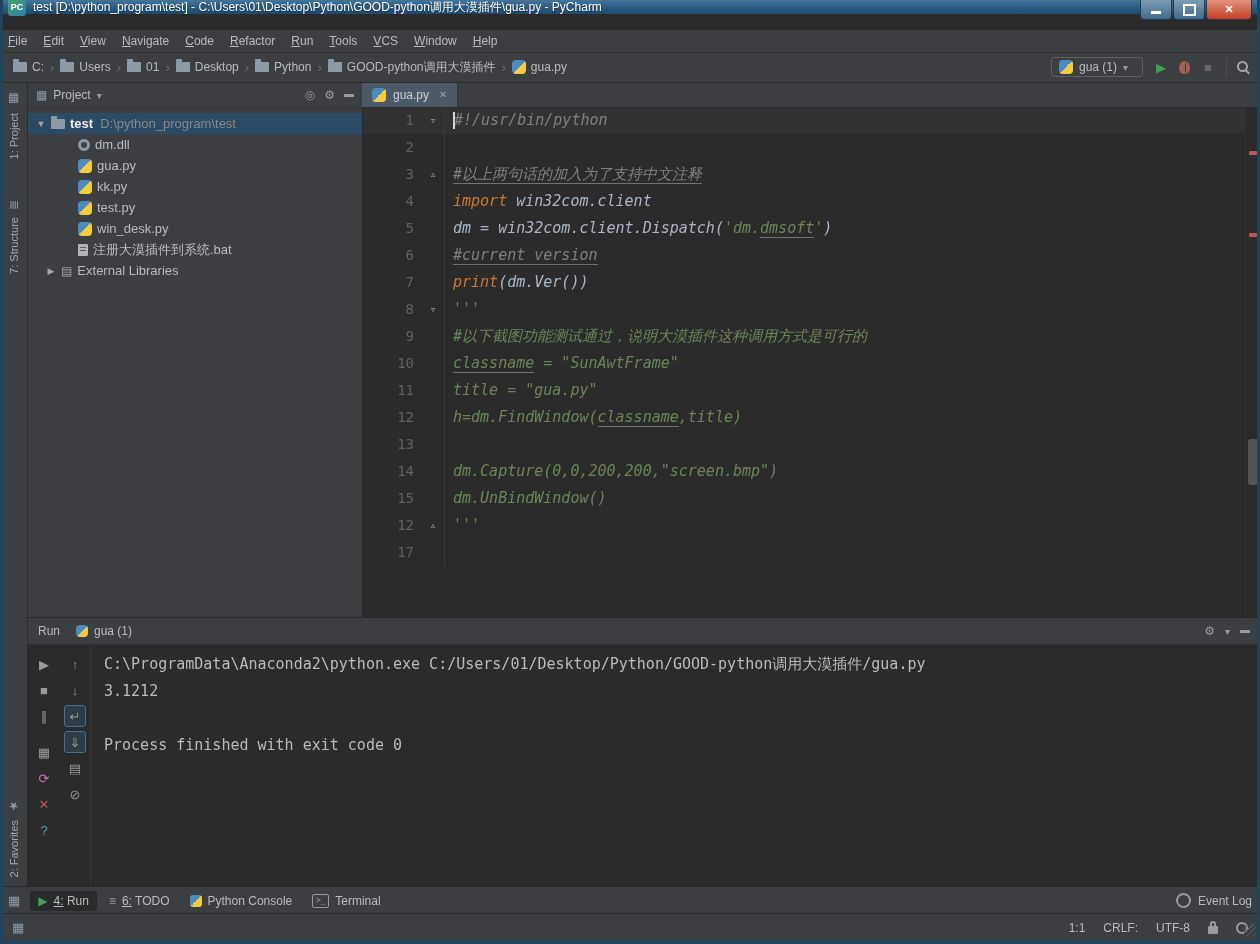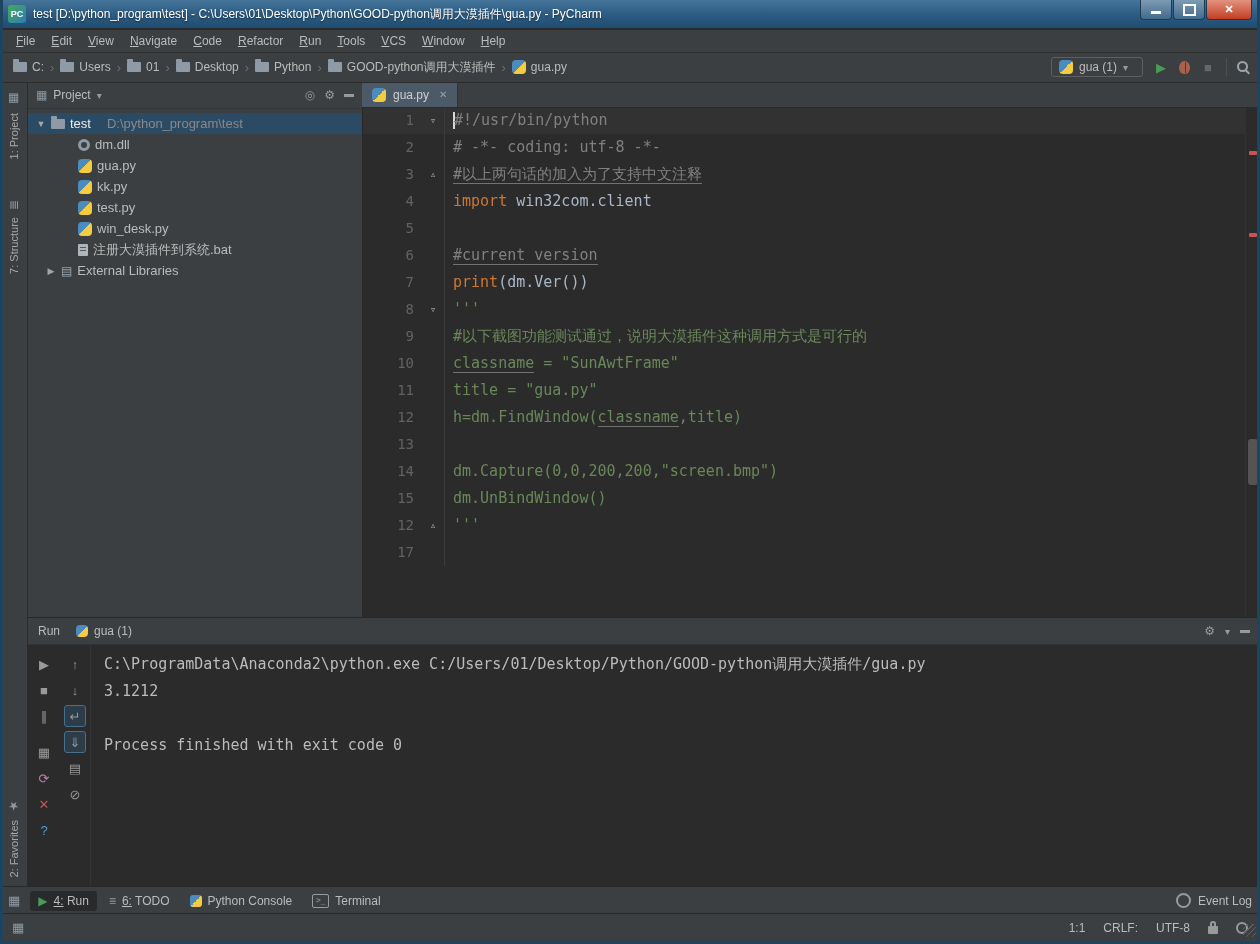--- a/index.html
+++ b/index.html
@@ -4,39 +4,39 @@
 <style>
   html,body{margin:0;padding:0;}
   body{
     width:1260px;height:944px;position:relative;overflow:hidden;
     background:#2B2B2B;color:#BBBBBB;
     font-family:"Liberation Sans",sans-serif;font-size:12px;
   }
   .frame{position:absolute;inset:0;border-left:3px solid #1E4560;border-right:3px solid #1E4560;border-bottom:3px solid #1E4560;pointer-events:none;z-index:50;}
 
   
-  .titlebar{position:absolute;left:0;top:0;right:0;height:28px;
+  .titlebar{position:absolute;left:0;top:0;right:0;height:14px;
     background:linear-gradient(180deg,#46759A 0%,#2F5F86 45%,#1F4C70 100%);
     display:flex;align-items:center;padding:0 8px;color:#FFFFFF;z-index:10;}
   .app-icon{width:18px;height:18px;border-radius:3px;margin-right:7px;flex:none;
     background:linear-gradient(135deg,#46A85C 0%,#2E7CB5 100%);
     color:#fff;font-size:9px;font-weight:bold;display:flex;align-items:center;justify-content:center;}
   .title{font-size:12px;text-shadow:0 1px 2px rgba(0,0,0,.55);white-space:nowrap;}
   .win-controls{position:absolute;right:8px;top:0;display:flex;}
   .wbtn{width:30px;height:19px;margin-left:1px;display:flex;align-items:center;justify-content:center;
     background:linear-gradient(#7D9BB3,#426A8C);border:1px solid #1C3A52;border-top:none;
     border-radius:0 0 4px 4px;cursor:pointer;}
   .wbtn.close{width:44px;background:linear-gradient(#E2937E,#C33D24);}
   .g-min{width:10px;height:3px;background:#fff;margin-top:6px;}
   .g-max{width:9px;height:8px;border:2px solid #fff;}
   .g-close{color:#fff;font-size:11px;font-weight:bold;}
 
   
   .menubar{position:absolute;top:30px;left:0;right:0;height:22px;background:#3C3F41;
-    border-bottom:1px solid #303030;display:flex;align-items:center;padding-left:8px;z-index:9;}
+    border-bottom:1px solid #303030;display:flex;align-items:center;z-index:9;}
   .menu-item{display:inline-block;padding:2px 8px;color:#BBBBBB;cursor:default;}
   .mn::first-letter{text-decoration:underline;}
 
   
   .navbar{position:absolute;top:52px;left:0;right:0;height:30px;background:#3C3F41;
     border-bottom:1px solid #2B2B2B;display:flex;align-items:center;padding:0 10px;z-index:8;}
   .crumbs{display:flex;align-items:center;flex:1;min-width:0;}
   .crumb{display:flex;align-items:center;gap:5px;padding:2px 3px;cursor:pointer;white-space:nowrap;}
   .chev{color:#6E6E6E;margin:0 3px;font-size:13px;}
   .folder-icon{width:14px;height:10px;background:#8E9BA6;border-radius:1px;position:relative;display:inline-block;flex:none;}
@@ -69,42 +69,42 @@
     border-right:1px solid #282828;z-index:6;}
   .pp-header{height:26px;display:flex;align-items:center;gap:6px;padding:0 8px;border-bottom:1px solid #353535;}
   .pp-tools{margin-left:auto;display:flex;align-items:center;gap:9px;color:#9A9A9A;font-size:12px;}
   .hide-bar{width:10px;height:3px;background:#9A9A9A;display:inline-block;cursor:pointer;}
   .tree{padding-top:4px;font-size:13px;}
   .tree-row{height:21px;display:flex;align-items:center;gap:5px;padding-left:8px;cursor:pointer;white-space:nowrap;}
   .tree-row.selected{background:#2B4A64;}
   .tree-row.child{padding-left:50px;align-items:center;}
   .tree-row.libs{padding-left:18px;}
   .tw-arrow{color:#A6A6A6;font-size:9px;width:10px;flex:none;text-align:center;}
-  .root-label{color:#ECECEC;font-weight:normal;}
-  .root-path{color:#8A8A8A;margin-left:11px;}
+  .root-label{color:#ECECEC;font-weight:bold;}
+  .root-path{color:#8A8A8A;margin-left:2px;}
   .dll-icon{width:12px;height:12px;border:3px solid #8E9BA6;border-radius:50%;box-sizing:border-box;display:inline-block;flex:none;}
   .bat-icon{width:10px;height:12px;background:#AEB6BC;border-radius:1px;position:relative;display:inline-block;flex:none;}
   .bat-icon::before{content:'';position:absolute;left:2px;right:2px;top:3px;height:1px;background:#54585C;box-shadow:0 3px 0 #54585C;}
   .lib-icon{color:#9AA7B0;font-size:12px;}
 
   
   .tabbar{position:absolute;left:362px;top:82px;right:0;height:25px;background:#3C3F41;
     border-bottom:1px solid #2B2B2B;display:flex;align-items:stretch;z-index:6;}
   .tab{display:flex;align-items:center;gap:7px;padding:0 10px;background:#4C5A67;color:#CFCFCF;
     border-right:1px solid #323232;cursor:pointer;font-size:12px;}
   .tab .x{color:#9AA0A6;font-size:10px;margin-left:3px;cursor:pointer;}
 
   
   .editor{position:absolute;left:362px;top:107px;right:14px;bottom:327px;background:#2B2B2B;overflow:hidden;
     font-family:"DejaVu Sans Mono",monospace;font-size:15px;z-index:5;}
   .code-row{display:flex;height:27px;line-height:27px;white-space:pre;}
   .code-row.current{background:#323232;}
   .ln{width:52px;flex:none;text-align:right;padding-right:8px;color:#606366;font-size:14px;}
   .fold{width:22px;flex:none;text-align:center;color:#9A9A9A;font-size:11px;border-right:1px solid #393B3D;}
-  .lt{padding-left:8px;}
+  .lt{padding-left:8px;font-style:italic;}
   .tk-cm{color:#808080;}
   .tk-kw{color:#CC7832;}
   .tk-st{color:#6A8759;}
   .tk-pl{color:#A9B7C6;}
   .u{border-bottom:1px solid rgba(170,175,170,.55);}
   .caret{display:inline-block;width:2px;height:17px;background:#D8D8D8;vertical-align:middle;margin-right:-1px;}
 
   
   .vstripe{position:absolute;right:0;top:107px;width:14px;bottom:327px;background:#2B2B2B;border-left:1px solid #323232;z-index:5;}
   .mark{position:absolute;left:3px;width:8px;height:4px;background:#C75450;border-radius:1px;}
@@ -311,24 +311,24 @@
   <div class="tab">
     <span class="py-icon"></span>
     <span>gua.py</span>
     <span class="x">✕</span>
   </div>
 </div>
 
 <main class="editor">
   <div>
       <div class="code-row current"><span class="ln">1</span><span class="fold">▿</span><span class="lt"><span class="caret"></span><span class="tk-cm">#!/usr/bin/python</span></span></div>
-      <div class="code-row"><span class="ln">2</span><span class="fold"></span><span class="lt"><span class="tk-cm"># -*- coding: utf-8 -*-</span></span></div>
+      <div class="code-row"><span class="ln">2</span><span class="fold"></span></div>
       <div class="code-row"><span class="ln">3</span><span class="fold">▵</span><span class="lt"><span class="tk-cm u">#以上两句话的加入为了支持中文注释</span></span></div>
       <div class="code-row"><span class="ln">4</span><span class="fold"></span><span class="lt"><span class="tk-kw">import</span><span class="tk-pl"> win32com.client</span></span></div>
-      <div class="code-row"><span class="ln">5</span><span class="fold"></span></div>
+      <div class="code-row"><span class="ln">5</span><span class="fold"></span><span class="lt"><span class="tk-pl">dm = win32com.client.Dispatch(</span><span class="tk-st">'dm.</span><span class="tk-st u">dmsoft</span><span class="tk-st">'</span><span class="tk-pl">)</span></span></div>
       <div class="code-row"><span class="ln">6</span><span class="fold"></span><span class="lt"><span class="tk-cm u">#current version</span></span></div>
       <div class="code-row"><span class="ln">7</span><span class="fold"></span><span class="lt"><span class="tk-kw">print</span><span class="tk-pl">(dm.Ver())</span></span></div>
       <div class="code-row"><span class="ln">8</span><span class="fold">▿</span><span class="lt"><span class="tk-st">'''</span></span></div>
       <div class="code-row"><span class="ln">9</span><span class="fold"></span><span class="lt"><span class="tk-st">#以下截图功能测试通过，说明大漠插件这种调用方式是可行的</span></span></div>
       <div class="code-row"><span class="ln">10</span><span class="fold"></span><span class="lt"><span class="tk-st u">classname</span><span class="tk-st"> = "SunAwtFrame"</span></span></div>
       <div class="code-row"><span class="ln">11</span><span class="fold"></span><span class="lt"><span class="tk-st">title = "gua.py"</span></span></div>
       <div class="code-row"><span class="ln">12</span><span class="fold"></span><span class="lt"><span class="tk-st">h=dm.FindWindow(</span><span class="tk-st u">classname</span><span class="tk-st">,title)</span></span></div>
       <div class="code-row"><span class="ln">13</span><span class="fold"></span></div>
       <div class="code-row"><span class="ln">14</span><span class="fold"></span><span class="lt"><span class="tk-st">dm.Capture(0,0,200,200,"screen.bmp")</span></span></div>
       <div class="code-row"><span class="ln">15</span><span class="fold"></span><span class="lt"><span class="tk-st">dm.UnBindWindow()</span></span></div>

